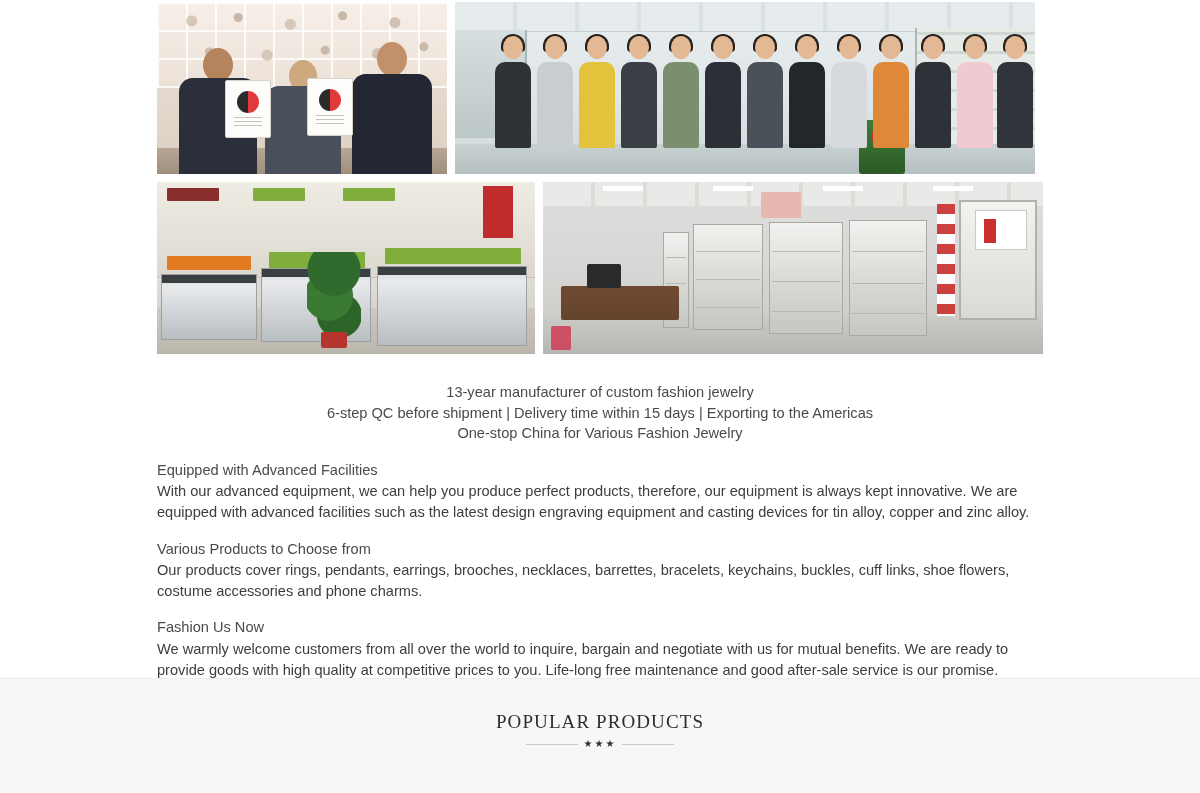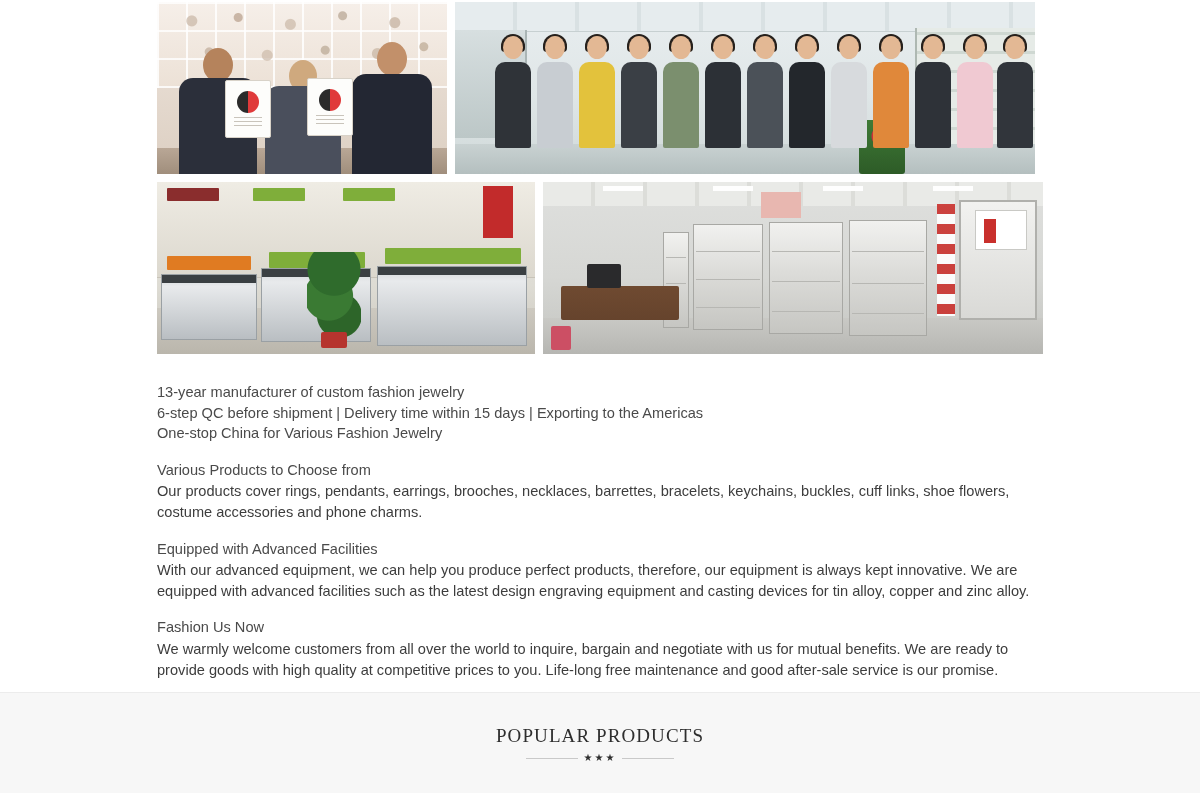--- a/index.html
+++ b/index.html
@@ -261,32 +261,32 @@
   
   .content {
     width: 886px;
     margin: 0 auto;
     padding-top: 28px;
     color: #3d3d3d;
     font-size: 14.6px;
     line-height: 20.6px;
     font-family: "Liberation Sans", sans-serif;
   }
-  .content .lede-line { color:#4a4a4a; }
+  .content .lede-line { color:#4a4a4a;text-align:center; }
   .content p { margin: 0 0 0 0; }
   .content .block { margin-bottom: 16px; }
   .content .block:last-child { margin-bottom: 0; }
   .content .heading { color:#4a4a4a; margin-bottom: 1px; }
 
   
   .band {
     position: absolute;
     left: 0; bottom: 0;
     width: 1200px;
-    height: 101px;
+    height: 115px;
     background: #f7f7f7;
     border-top: 1px solid #ececec;
   }
   .band-inner {
     width: 886px; margin: 0 auto;
     text-align: center;
     padding-top: 32px;
   }
   .band-title {
     font-family: "Liberation Serif", serif;
@@ -480,27 +480,27 @@
 
   <div class="content">
 
     <div class="block">
       <p class="lede-line">13-year manufacturer of custom fashion jewelry</p>
       <p class="lede-line">6-step QC before shipment | Delivery time within 15 days | Exporting to the Americas</p>
       <p class="lede-line">One-stop China for Various Fashion Jewelry</p>
     </div>
 
     <div class="block">
+      <p class="heading">Equipped with Advanced Facilities</p>
+      <p>With our advanced equipment, we can help you produce perfect products, therefore, our equipment is always kept innovative. We are equipped with advanced facilities such as the latest design engraving equipment and casting devices for tin alloy, copper and zinc alloy.</p>
+    </div>
+
+    <div class="block">
       <p class="heading">Various Products to Choose from</p>
       <p>Our products cover rings, pendants, earrings, brooches, necklaces, barrettes, bracelets, keychains, buckles, cuff links, shoe flowers, costume accessories and phone charms.</p>
-    </div>
-
-    <div class="block">
-      <p class="heading">Equipped with Advanced Facilities</p>
-      <p>With our advanced equipment, we can help you produce perfect products, therefore, our equipment is always kept innovative. We are equipped with advanced facilities such as the latest design engraving equipment and casting devices for tin alloy, copper and zinc alloy.</p>
     </div>
 
     <div class="block">
       <p class="heading">Fashion Us Now</p>
       <p>We warmly welcome customers from all over the world to inquire, bargain and negotiate with us for mutual benefits. We are ready to provide goods with high quality at competitive prices to you. Life-long free maintenance and good after-sale service is our promise.</p>
     </div>
   </div>
 
   <div class="band">
     <div class="band-inner">

